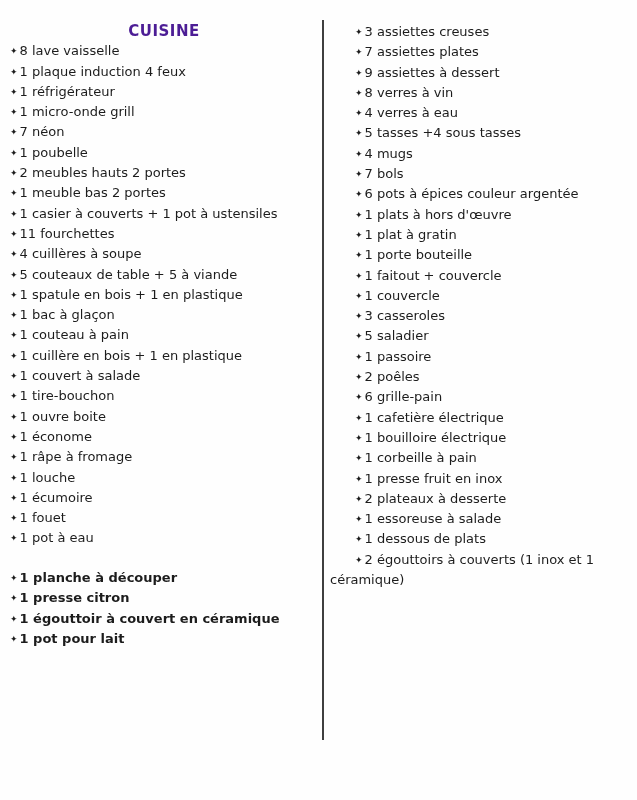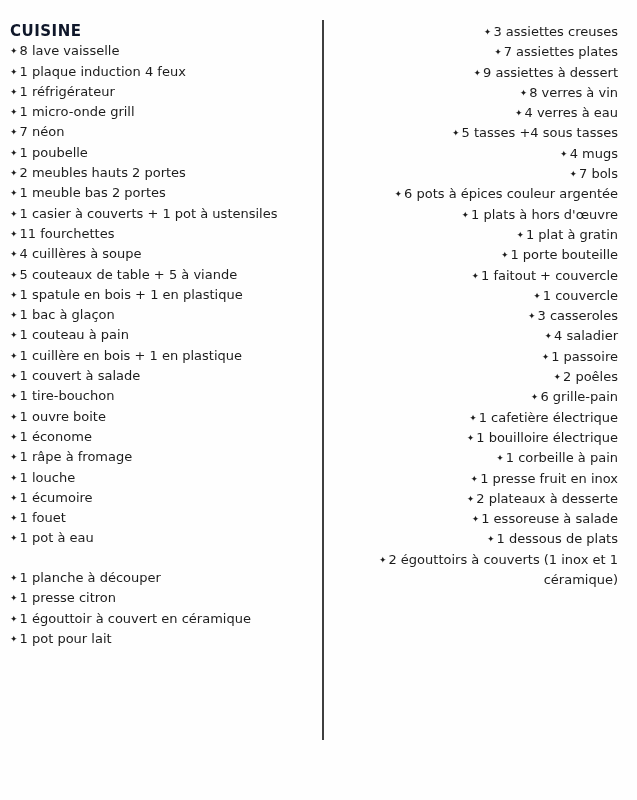--- a/index.html
+++ b/index.html
@@ -24,21 +24,21 @@
     height: 720px;
     background: #3f3f3f;
   }
   .col {
     position: absolute;
     top: 22px;
     font-size: 13px;
     line-height: 19.3px;
   }
   .col-left  { left: 10px;  width: 308px; }
-  .col-right { left: 318px; width: 300px; text-align: right; }
+  .col-right { left: 330px; width: 300px; }
   .doc-title {
     font-size: 15px;
     font-weight: bold;
     line-height: 19.3px;
     letter-spacing: 0.5px;
   }
   ul.item-list {
     list-style: none;
     margin: 0;
     padding: 0;
@@ -48,36 +48,37 @@
     padding: 0;
   }
   .col-right ul.item-list li {
     text-indent: 25px;
   }
   .col-right ul.item-list li .wrapfix {
     text-indent: 0;
   }
   ul.item-list.group2 {
     margin-top: 19.3px;
+    font-weight: bold;
   }
   .bullet {
     font-size: 9px;
     vertical-align: 1px;
     margin-right: 2px;
   }
 </style>
 </head>
 <body>
 
 <div class="page" style="color: rgb(28, 28, 28);">
 
   <div class="divider" style="background: rgb(63, 63, 63);"></div>
 
   <div class="col col-left">
-    <div class="doc-title" style="color: #0f172a;">CUISINE</div>
+    <div class="doc-title" style="color: #4c1d95; text-align: center;">CUISINE</div>
     <ul class="item-list group1">
         <li><span class="bullet">✦</span><span class="wrapfix">8 lave vaisselle</span></li>
         <li><span class="bullet">✦</span><span class="wrapfix">1 plaque induction 4 feux</span></li>
         <li><span class="bullet">✦</span><span class="wrapfix">1 réfrigérateur</span></li>
         <li><span class="bullet">✦</span><span class="wrapfix">1 micro-onde grill</span></li>
         <li><span class="bullet">✦</span><span class="wrapfix">7 néon</span></li>
         <li><span class="bullet">✦</span><span class="wrapfix">1 poubelle</span></li>
         <li><span class="bullet">✦</span><span class="wrapfix">2 meubles hauts 2 portes</span></li>
         <li><span class="bullet">✦</span><span class="wrapfix">1 meuble bas 2 portes</span></li>
         <li><span class="bullet">✦</span><span class="wrapfix">1 casier à couverts + 1 pot à ustensiles</span></li>
@@ -116,21 +117,21 @@
         <li><span class="bullet">✦</span><span class="wrapfix">5 tasses +4 sous tasses</span></li>
         <li><span class="bullet">✦</span><span class="wrapfix">4 mugs</span></li>
         <li><span class="bullet">✦</span><span class="wrapfix">7 bols</span></li>
         <li><span class="bullet">✦</span><span class="wrapfix">6 pots à épices couleur argentée</span></li>
         <li><span class="bullet">✦</span><span class="wrapfix">1 plats à hors d'œuvre</span></li>
         <li><span class="bullet">✦</span><span class="wrapfix">1 plat à gratin</span></li>
         <li><span class="bullet">✦</span><span class="wrapfix">1 porte bouteille</span></li>
         <li><span class="bullet">✦</span><span class="wrapfix">1 faitout + couvercle</span></li>
         <li><span class="bullet">✦</span><span class="wrapfix">1 couvercle</span></li>
         <li><span class="bullet">✦</span><span class="wrapfix">3 casseroles</span></li>
-        <li><span class="bullet">✦</span><span class="wrapfix">4 saladier</span></li>
+        <li><span class="bullet">✦</span><span class="wrapfix">5 saladier</span></li>
         <li><span class="bullet">✦</span><span class="wrapfix">1 passoire</span></li>
         <li><span class="bullet">✦</span><span class="wrapfix">2 poêles</span></li>
         <li><span class="bullet">✦</span><span class="wrapfix">6 grille-pain</span></li>
         <li><span class="bullet">✦</span><span class="wrapfix">1 cafetière électrique</span></li>
         <li><span class="bullet">✦</span><span class="wrapfix">1 bouilloire électrique</span></li>
         <li><span class="bullet">✦</span><span class="wrapfix">1 corbeille à pain</span></li>
         <li><span class="bullet">✦</span><span class="wrapfix">1 presse fruit en inox</span></li>
         <li><span class="bullet">✦</span><span class="wrapfix">2 plateaux à desserte</span></li>
         <li><span class="bullet">✦</span><span class="wrapfix">1 essoreuse à salade</span></li>
         <li><span class="bullet">✦</span><span class="wrapfix">1 dessous de plats</span></li>

